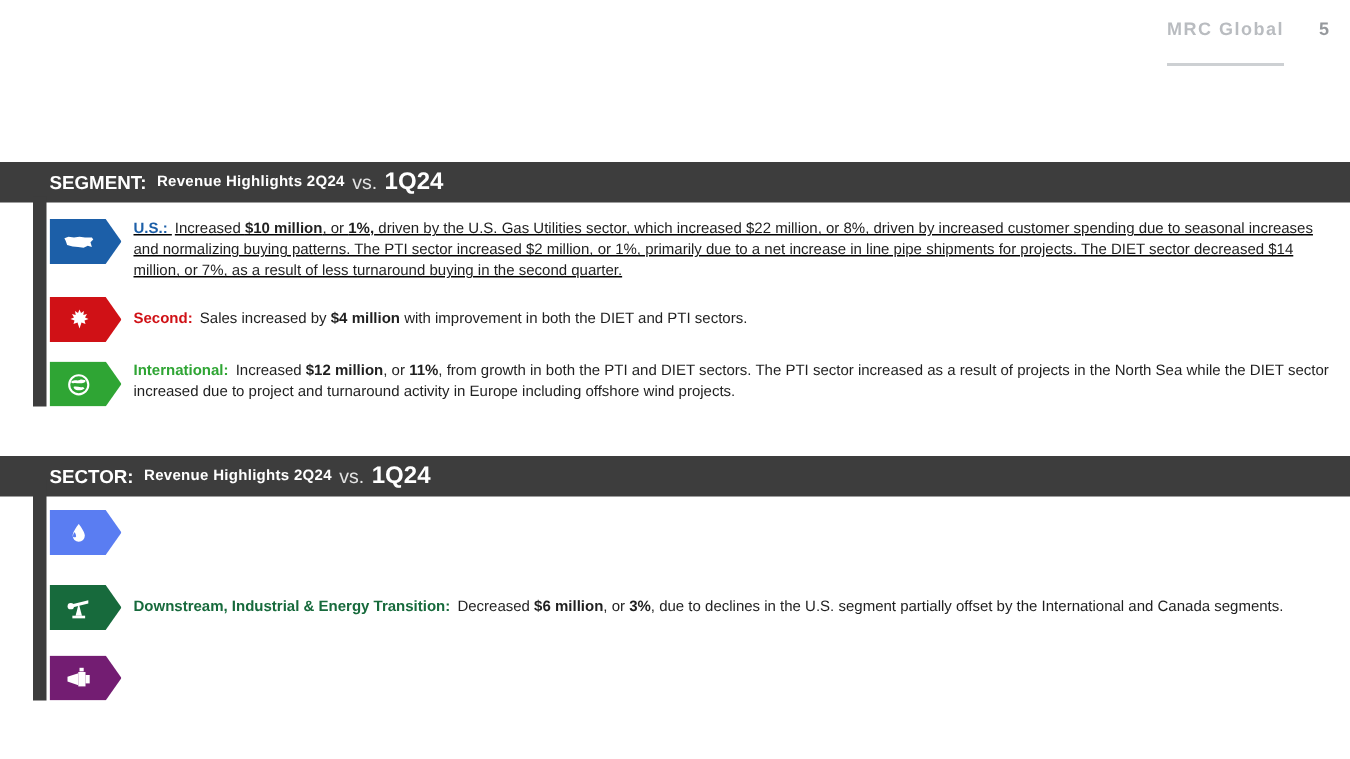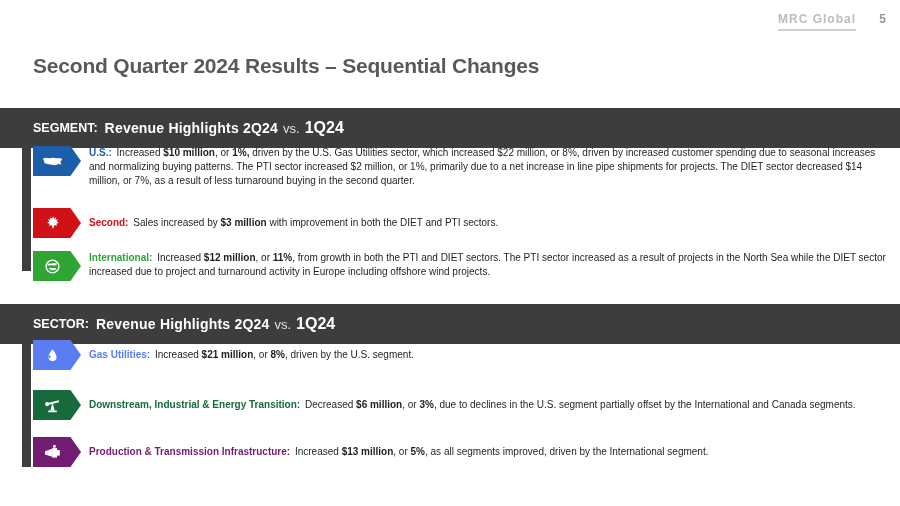--- a/index.html
+++ b/index.html
@@ -5,52 +5,52 @@
   html,body { margin:0; padding:0; background:#e8e8e8; }
   .page {
     position:relative; width:900px; height:506px; background:#ffffff;
     overflow:hidden; font-family:"Liberation Sans", sans-serif;
     margin:0 auto;
   }
   
   .logo {
     position:absolute; top:12px; right:44px;
     font-size:12px; font-weight:bold; letter-spacing:1px;
-    color:#b9bcc0; border-bottom:2px solid #cdd0d3; padding-bottom:3px;
+    color:#b9bcc0; border-bottom:2px solid #cdd0d3; padding-bottom:16px;
   }
   .page-number {
     position:absolute; top:12px; right:14px;
     font-size:12px; color:#96999d; font-weight:bold;
   }
   .slide-title {
     position:absolute; left:33px; top:54px;
     font-size:21px; font-weight:bold; color:#595959; letter-spacing:-0.2px;
   }
   
   .section-bar {
-    position:absolute; left:0; width:900px; height:40px; background:#3d3d3d;
+    position:absolute; left:0; width:900px; height:27px; background:#3d3d3d;
     color:#ffffff; display:flex; align-items:center; padding-left:33px;
     box-sizing:border-box; white-space:pre;
   }
   #segment-bar { top:108px; }
   #sector-bar  { top:304px; }
   .bar-prefix { font-size:12.5px; font-weight:bold; margin-right:7px; }
-  .bar-title  { font-size:14px; font-weight:bold; margin-right:5px; letter-spacing:0.2px;text-align:right; }
+  .bar-title  { font-size:10px; font-weight:bold; margin-right:5px; letter-spacing:0.2px;text-align:right; }
   .bar-vs     { font-size:13px;  color:#e3e3e3; margin-right:5px; }
   .bar-q      { font-size:16px; font-weight:bold; }
   
   .vbar { position:absolute; left:22px; width:9px; background:#3d3d3d; }
   #segment-vbar { top:131px; height:140px; }
   #sector-vbar  { top:320px; height:147px; }
   
   .rows { position:absolute; left:33px; width:856px; }
   #segment-rows { top:146px; }
   #sector-rows  { top:340px; }
   .row { display:flex; align-items:flex-start; }
-  .row-us     { margin-bottom:20px; }
+  .row-us     { margin-bottom:10px;text-decoration:underline; }
   .row-canada { margin-bottom:13px; height:30px; }
   .row-intl   { margin-bottom:0; }
   .row-gas    { margin-bottom:20px; height:30px; }
   .row-dit    { margin-bottom:17px; height:30px; }
   .row-pti    { margin-bottom:0;  height:30px; }
   .arrow {
     flex:0 0 48px; height:30px;
     clip-path:polygon(0 0, 78% 0, 100% 50%, 78% 100%, 0 100%);
     display:flex; align-items:center; justify-content:center;
     padding-right:9px; box-sizing:border-box; margin-right:8px;
@@ -62,21 +62,20 @@
   .bold { font-weight:bold; }
 </style>
 </head>
 <body>
 
 <div class="page">
 
   <div class="logo">MRC Global</div>
   <div class="page-number">5</div>
 
-  <h1 class="slide-title" style="margin:0;">Second Quarter 2024 Results – Sequential Changes</h1>
 
   <div class="section-bar" id="segment-bar">
     <span class="bar-prefix">SEGMENT:</span>
     <span class="bar-title">Revenue Highlights 2Q24</span>
     <span class="bar-vs">vs.</span>
     <span class="bar-q">1Q24</span>
   </div>
   <div class="vbar" id="segment-vbar"></div>
   <div class="rows" id="segment-rows">
   <div class="row row-us">
@@ -94,21 +93,21 @@
 
   <div class="row row-canada">
     <div class="arrow" style="background: rgb(208, 17, 22);">
       <span class="icon">
             <svg width="16" height="16" viewBox="0 0 24 24">
               <path fill="#fff" d="M12 2 L13.5 5.5 L16.5 3.5 L15.8 7.5 L19.5 6.5 L17.5 10 L21 11.5 L17 13 L18 16.5 L14 15 L12 21 L10 15 L6 16.5 L7 13 L3 11.5 L6.5 10 L4.5 6.5 L8.2 7.5 L7.5 3.5 L10.5 5.5 Z"></path>
             </svg>
           </span>
     </div>
     <div class="row-text">
-      <span class="row-label" style="color: rgb(208, 17, 22);">Second: </span><span class="row-body"><span>Sales increased by </span><span class="bold">$3 million</span><span> with improvement in both the DIET and PTI sectors.</span></span>
+      <span class="row-label" style="color: rgb(208, 17, 22);">Second: </span><span class="row-body"><span>Sales increased by </span><span class="bold">$4 million</span><span> with improvement in both the DIET and PTI sectors.</span></span>
     </div>
   </div>
 
   <div class="row row-intl">
     <div class="arrow" style="background: rgb(47, 165, 52);">
       <span class="icon">
             <svg width="17" height="17" viewBox="0 0 24 24">
               <circle cx="12" cy="12" r="9" fill="none" stroke="#fff" stroke-width="2"></circle>
               <path fill="#fff" d="M5 9 C8 7 11 8.5 13 7.5 C15 6.5 16 8 18 7.5 C19 9 18 10 15 10.5 C12 11 9 10 7 10.5 C5.5 10.8 4.8 10 5 9 Z M7 14 C10 13 13 15 16 14 L17.5 15.5 C15 17.5 10 18 8 16 Z"></path>
             </svg>
@@ -129,23 +128,20 @@
   <div class="vbar" id="sector-vbar"></div>
   <div class="rows" id="sector-rows">
   <div class="row row-gas">
     <div class="arrow" style="background: rgb(90, 125, 242);">
       <span class="icon">
             <svg width="15" height="17" viewBox="0 0 24 24">
               <path fill="#fff" d="M12 2 C12 2 5.5 10 5.5 14.5 A6.5 6.5 0 0 0 18.5 14.5 C18.5 10 12 2 12 2 Z M9 14 a1.6 1.6 0 1 1 -3 0 c0-1.2 1.5-3 1.5-3 s1.5 1.8 1.5 3 Z" fill-rule="evenodd"></path>
             </svg>
           </span>
     </div>
-    <div class="row-text">
-      <span class="row-label" style="color: rgb(90, 125, 242);">Gas Utilities: </span><span class="row-body"><span>Increased </span><span class="bold">$21 million</span><span>, or </span><span class="bold">8%</span><span>, driven by the U.S. segment.</span></span>
-    </div>
   </div>
 
   <div class="row row-dit">
     <div class="arrow" style="background: rgb(23, 106, 60);">
       <span class="icon">
             <svg width="17" height="17" viewBox="0 0 24 24">
               <path fill="#fff" d="M3 9 L21 4.5 L21 7.5 L3 12 Z"></path>
               <circle cx="4.5" cy="10" r="3" fill="#fff"></circle>
               <path fill="#fff" d="M12 7.5 L9 19 L15 19 Z"></path>
               <rect x="6" y="19" width="12" height="2.5" fill="#fff"></rect>
@@ -161,19 +157,16 @@
     <div class="arrow" style="background: rgb(115, 29, 114);">
       <span class="icon">
             <svg width="20" height="16" viewBox="0 0 24 20">
               <path fill="#fff" d="M2 9 L11 6 L11 16 L2 13 Z"></path>
               <rect x="11" y="5" width="6" height="12" fill="#fff"></rect>
               <rect x="17" y="7.5" width="3.5" height="7" fill="#fff"></rect>
               <rect x="12" y="1.5" width="3.5" height="3" fill="#fff"></rect>
             </svg>
           </span>
     </div>
-    <div class="row-text">
-      <span class="row-label" style="color: rgb(115, 29, 114);">Production &amp; Transmission Infrastructure: </span><span class="row-body"><span>Increased </span><span class="bold">$13 million</span><span>, or </span><span class="bold">5%</span><span>, as all segments improved, driven by the International segment.</span></span>
-    </div>
   </div>
 </div>
 
 </div>
 
 </body></html>

